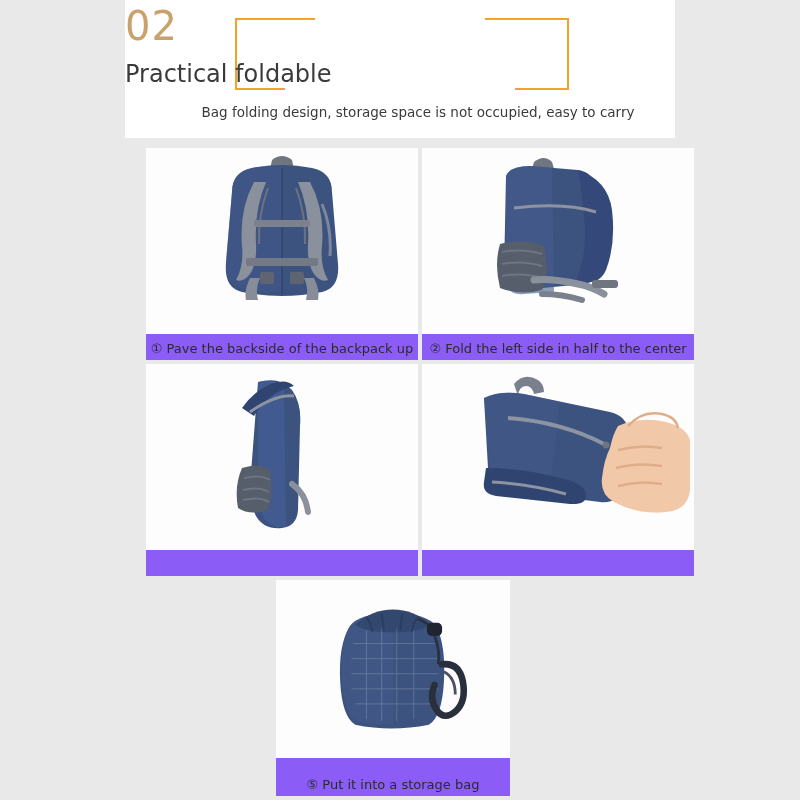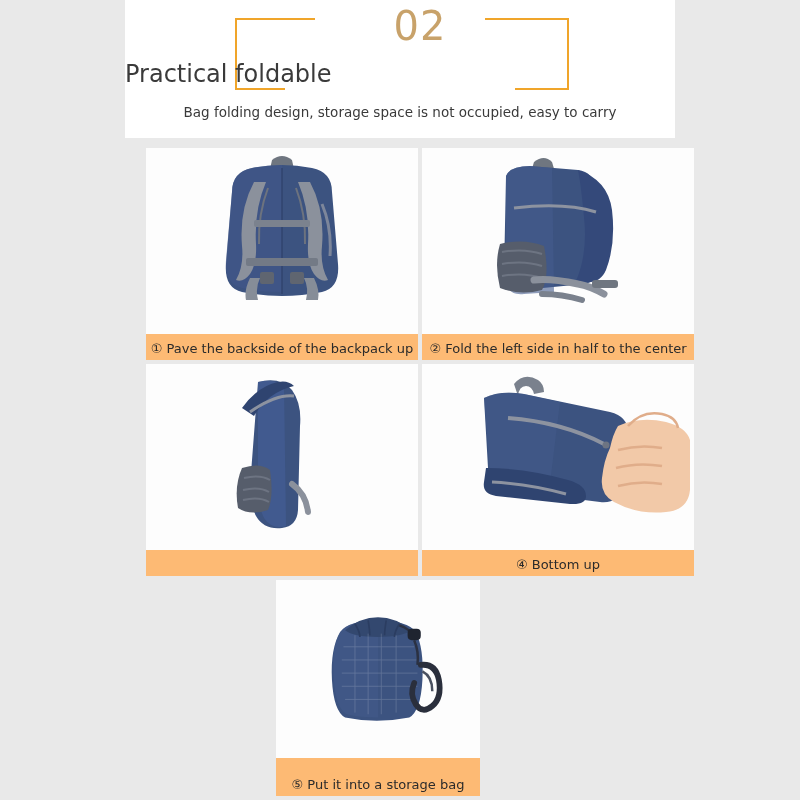--- a/index.html
+++ b/index.html
@@ -56,27 +56,26 @@
     top: 72px;
     width: 230px;
     height: 26px;
     background: #ffffff;
   }
   .number {
     position: absolute;
     left: 0;
     top: 6px;
     width: 550px;
-    text-align: center;
+    text-align: left;
     font-size: 40px;
     color: #c8a26a;
     font-family: "DejaVu Sans", sans-serif;
     letter-spacing: 1px;
     line-height: 1;
-    padding-left: 20px;
   }
   .title {
     position: absolute;
     left: 0;
     top: 62px;
     width: 550px;
     text-align: left;
     font-size: 24px;
     color: #3a3a3a;
     font-family: "DejaVu Sans", sans-serif;
@@ -84,26 +83,27 @@
   }
   .subtitle {
     position: absolute;
     left: 0;
     top: 104px;
     width: 550px;
     text-align: center;
     font-size: 13.5px;
     color: #3a3a3a;
     font-family: "DejaVu Sans", sans-serif;
+    padding-left: 18px;
   }
 
   
   .cell {
     position: absolute;
-    background: #fdba74;
+    background: #8b5cf6;
     overflow: hidden;
     text-decoration: underline;
   }
   .photo {
     position: absolute;
     left: 0;
     top: 0;
     width: 100%;
     background: #fdfdfd;
     overflow: hidden;
@@ -117,21 +117,21 @@
     font-size: 13px;
     color: #2b2b2b;
     font-family: "DejaVu Sans", sans-serif;
   }
 
   
   #cell1 { left: 146px; top: 148px;  width: 272px; height: 212px; }
   #cell2 { left: 422px; top: 148px;  width: 272px; height: 212px; }
   #cell3 { left: 146px; top: 364px;  width: 272px; height: 212px; }
   #cell4 { left: 422px; top: 364px;  width: 272px; height: 212px; }
-  #cell5 { left: 276px; top: 580px;  width: 204px; height: 216px; }
+  #cell5 { left: 276px; top: 580px;  width: 234px; height: 216px; }
 
   #cell1 .photo, #cell2 .photo, #cell3 .photo, #cell4 .photo { height: 186px; }
   #cell5 .photo { height: 178px; }
 
   
   .bp-wrap { position:absolute; left:0; top:0; width:100%; height:100%; }
   svg.art { display:block; width:100%; height:100%; }
 
   .hand-skin { fill:#f2c9a8; }
 </style>
@@ -258,21 +258,20 @@
           <path d="M70 118 q38 2 74 12" stroke="#8d93a0" stroke-width="3" fill="none"></path>
 
           <path d="M196 62 q22 -10 48 -4 q20 5 24 18 l0 50 q-2 20 -24 22 q-28 3 -52 -10 q-14 -8 -12 -24 q2 -18 8 -30 q3 -14 8 -22 z" class="hand-skin"></path>
           <path d="M196 86 q22 -6 44 -2" stroke="#e0ad8a" stroke-width="2.5" fill="none"></path>
           <path d="M194 104 q22 -6 46 -2" stroke="#e0ad8a" stroke-width="2.5" fill="none"></path>
           <path d="M196 122 q22 -6 44 -2" stroke="#e0ad8a" stroke-width="2.5" fill="none"></path>
           <path d="M206 62 q14 -16 34 -12 q14 3 16 14" stroke="#e0ad8a" stroke-width="2.5" fill="none"></path>
         </svg>
       </div>
     </div>
-    <div class="caption">④ Bottom up</div>
   </div>
 
   <div class="cell" id="cell5">
     <div class="photo">
       <div class="bp-wrap">
         <svg class="art" viewBox="0 0 248 178" preserveAspectRatio="xMidYMid meet">
           <rect x="0" y="0" width="248" height="178" fill="#fdfdfd"></rect>
 
           <path d="M78 44 q10 -14 46 -14 q36 0 46 14 q10 20 8 58 q-2 38 -16 46 q-40 8 -78 0 q-14 -8 -16 -46 q-2 -38 10 -58 z" fill="#3c5380"></path>
           <path d="M78 44 q10 -14 46 -14 l0 118 q-22 0 -38 -4 q-14 -8 -16 -46 q-2 -38 8 -54 z" fill="#445c8c" opacity="0.5"></path>

